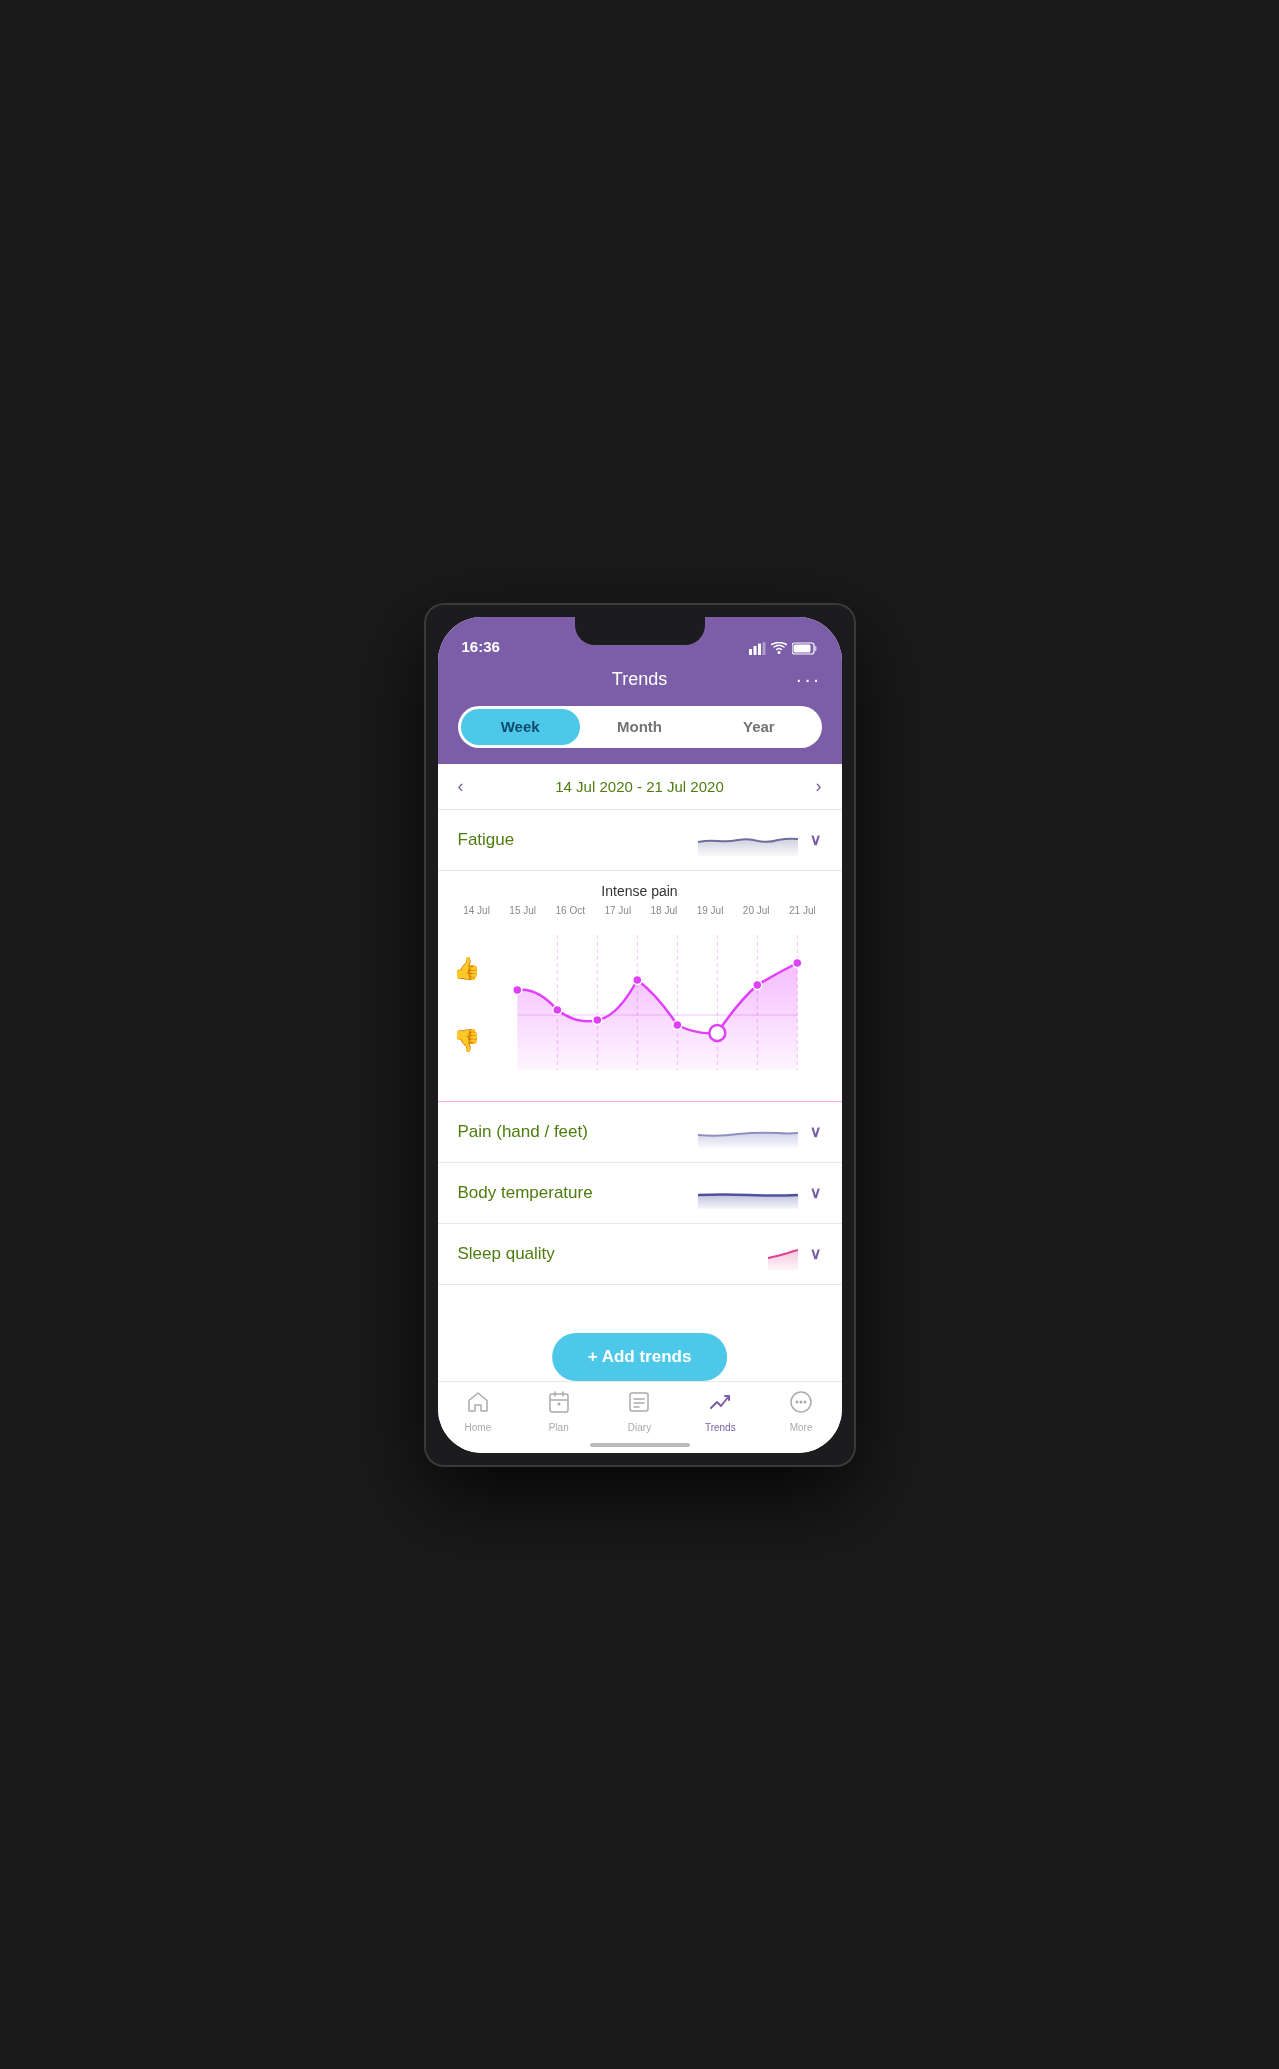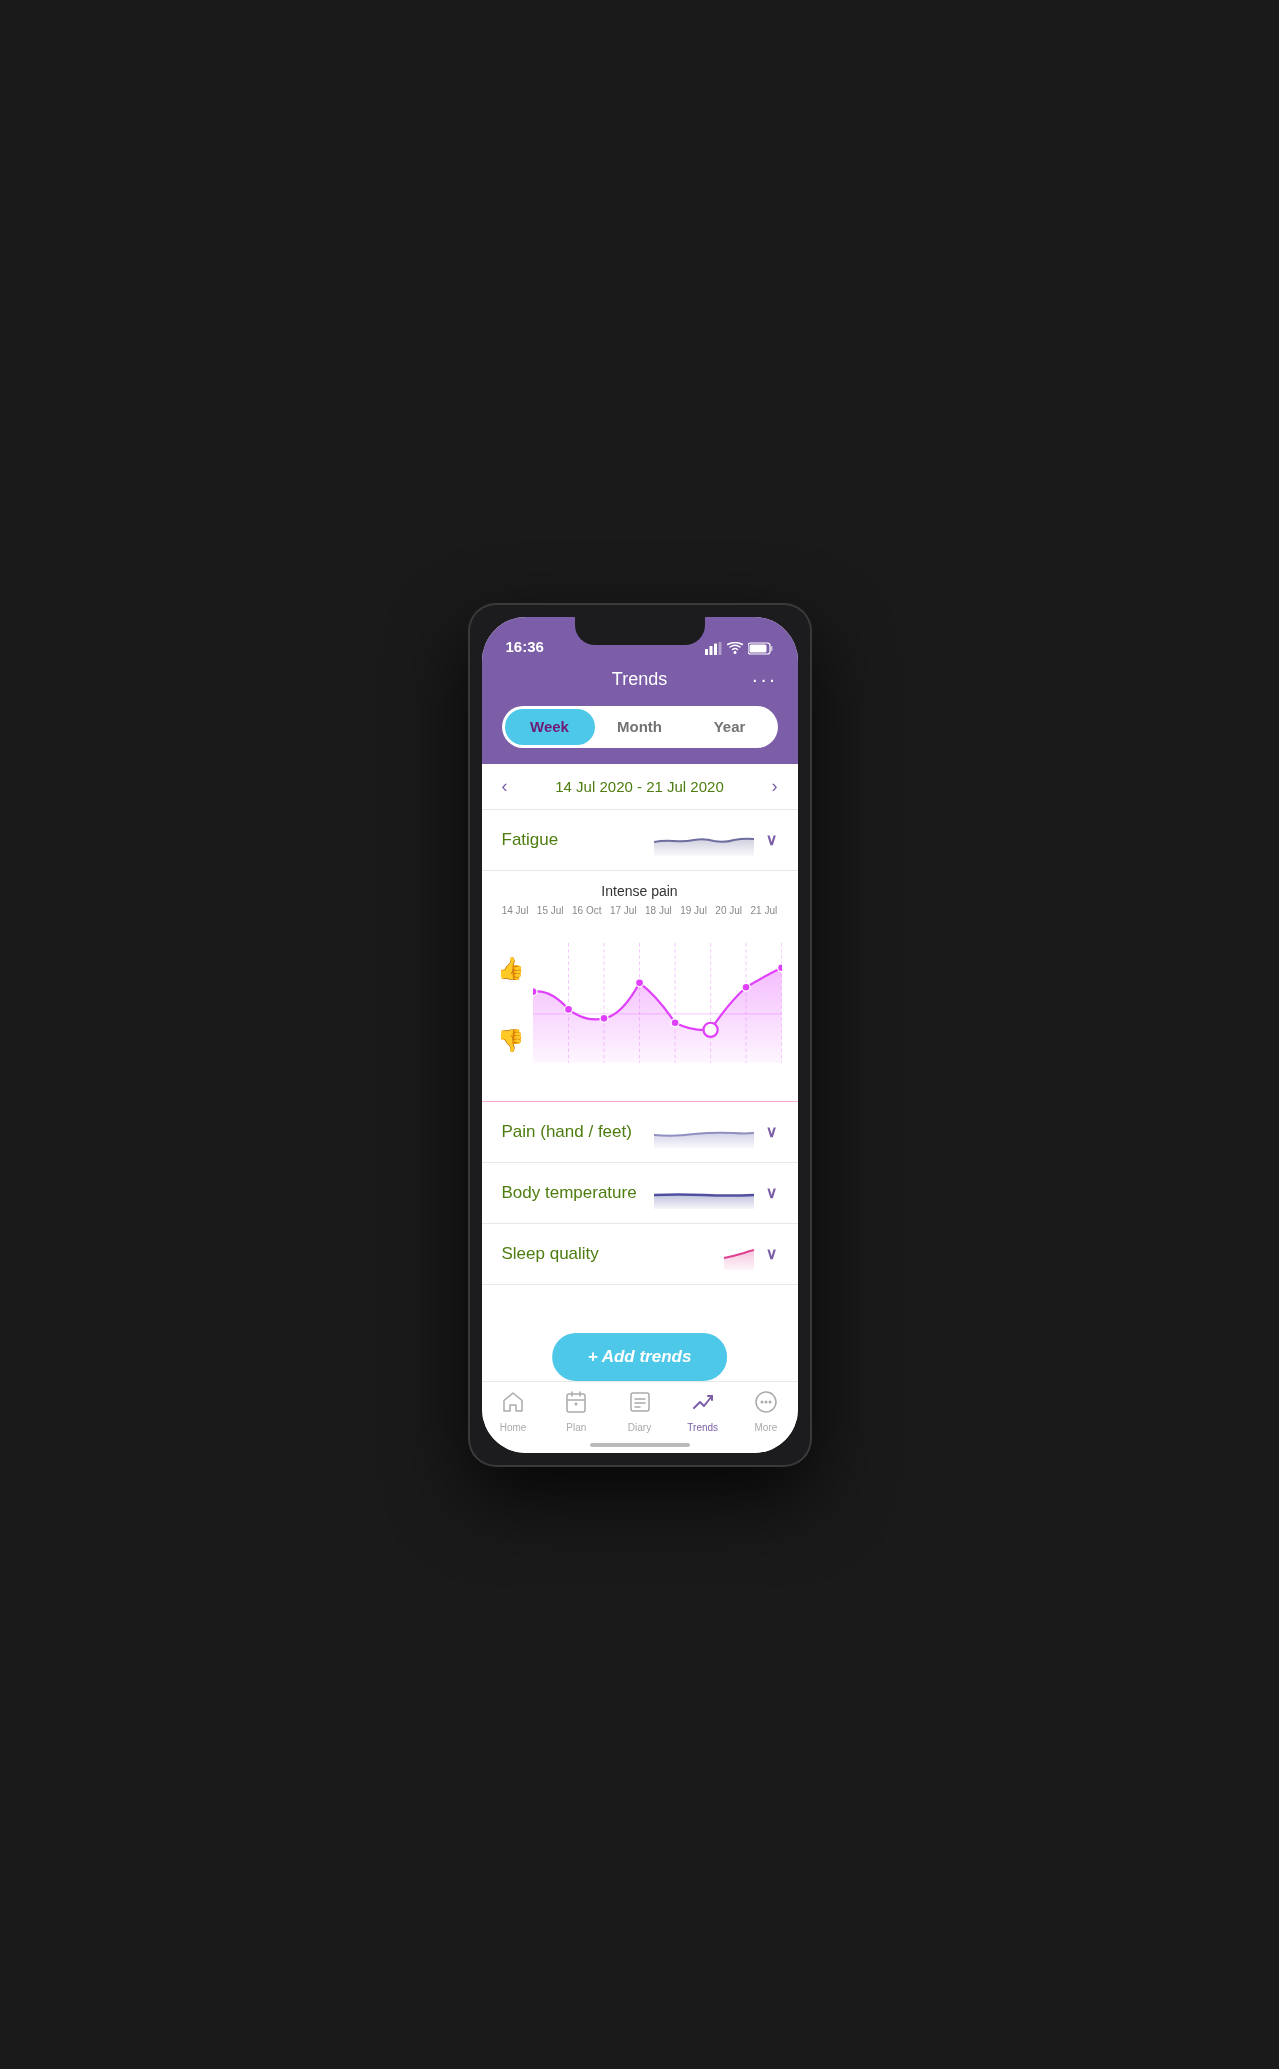--- a/index.html
+++ b/index.html
@@ -5,24 +5,24 @@
     * { margin: 0; padding: 0; box-sizing: border-box; }
     body {
       background: #1a1a1a;
       display: flex;
       justify-content: center;
       align-items: center;
       min-height: 100vh;
       font-family: -apple-system, BlinkMacSystemFont, 'Segoe UI', sans-serif;
     }
     .phone-outer {
-      width: 340px;
+      width: 428px;
       height: 860px;
       background: #1c1c1e;
-      border-radius: 26px;
+      border-radius: 18px;
       padding: 12px;
       box-shadow: 0 0 0 2px #3a3a3a, 0 30px 80px rgba(0,0,0,0.8);
       position: relative;
     }
     .phone-inner {
       width: 100%;
       height: 100%;
       background: #fff;
       border-radius: 44px;
       overflow: hidden;
@@ -104,21 +104,21 @@
       display: flex;
       align-items: center;
       justify-content: center;
       border-radius: 22px;
       font-size: 15px;
       font-weight: 600;
       cursor: pointer;
     }
     .tab-item.active {
       background: #4dc8e8;
-      color: #701a75;
+      color: #0c4a6e;
     }
     .tab-item.inactive {
       color: #737373;
     }
     
     .date-nav {
       display: flex;
       align-items: center;
       justify-content: space-between;
       padding: 12px 20px;
@@ -244,21 +244,20 @@
       border-radius: 28px;
       padding: 14px 36px;
       font-size: 17px;
       font-weight: 600;
       cursor: pointer;
       white-space: nowrap;
       z-index: 50;
       display: flex;
       align-items: center;
       gap: 8px;
-      font-style: italic;
     }
   </style>
 </head>
 <body>
 
 <div class="phone-outer">
   <div class="phone-inner">
     <div class="notch"></div>
 
     <div class="status-bar">

